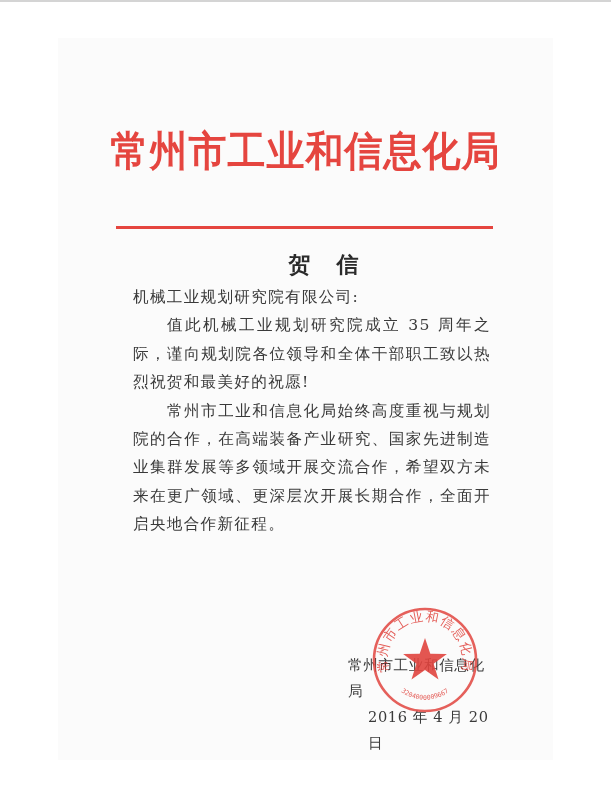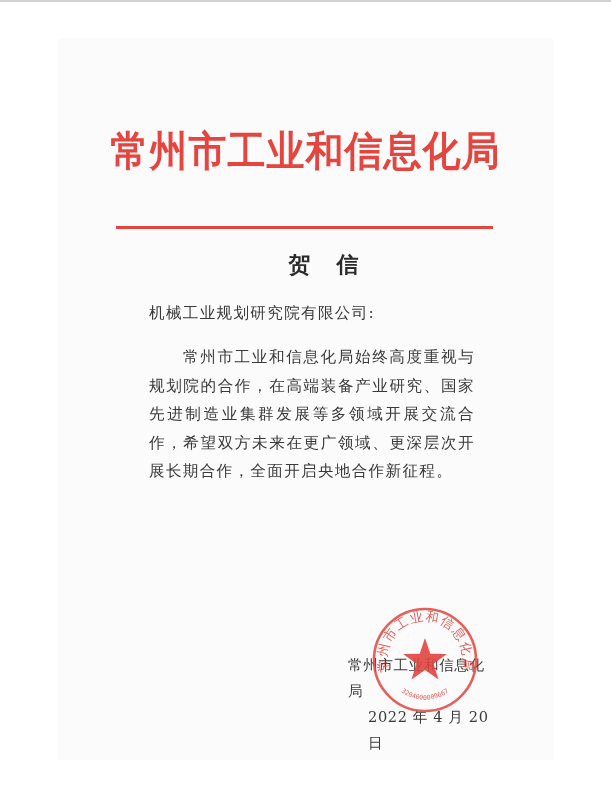--- a/index.html
+++ b/index.html
@@ -69,21 +69,21 @@
       left: 133px;
       top: 283px;
       width: 358px;
       color: #3a3a3a;
       font-size: 15.6px;
       line-height: 28.4px;
       letter-spacing: 1.3px;
       text-align: justify;
     }
     .body-text p {
-      margin: 16px;
+      margin: 0;
     }
     .body-text p.indent {
       text-indent: 34px;
     }
     .seal {
       position: absolute;
       left: 370px;
       top: 605px;
       width: 110px;
       height: 110px;
@@ -115,26 +115,27 @@
 <div class="page"></div>
 
 <div class="masthead">常州市工业和信息化局</div>
 
 <div class="red-rule"></div>
 
 <div class="doc-title">贺信</div>
 
 <div class="body-text">
   <p>机械工业规划研究院有限公司:</p>
+  <p class="indent">值此机械工业规划研究院成立 35 周年之际，谨向规划院各位领导和全体干部职工致以热烈祝贺和最美好的祝愿!</p>
   <p class="indent">常州市工业和信息化局始终高度重视与规划院的合作，在高端装备产业研究、国家先进制造业集群发展等多领域开展交流合作，希望双方未来在更广领域、更深层次开展长期合作，全面开启央地合作新征程。</p>
 </div>
 
 <div class="signature">
   <span class="org">常州市工业和信息化局</span>
-  <span class="date">2022 年 4 月 20 日</span>
+  <span class="date">2016 年 4 月 20 日</span>
 </div>
 
 <svg class="seal" viewBox="0 0 110 110" xmlns="http://www.w3.org/2000/svg">
   <defs>
     <path id="sealArcTop" d="M 19 66 A 38 38 0 1 1 91 66"></path>
     <path id="sealArcBottom" d="M 24 80 A 40 40 0 0 0 86 80"></path>
   </defs>
   <circle cx="55" cy="55" r="51" fill="none" stroke="#e0443e" stroke-width="2.6" opacity="0.85"></circle>
   <text font-size="13" fill="#e0443e" opacity="0.85" font-family="DejaVu Serif, serif" letter-spacing="1.5">
     <textPath href="#sealArcTop" startOffset="50%" text-anchor="middle">常州市工业和信息化局</textPath>

